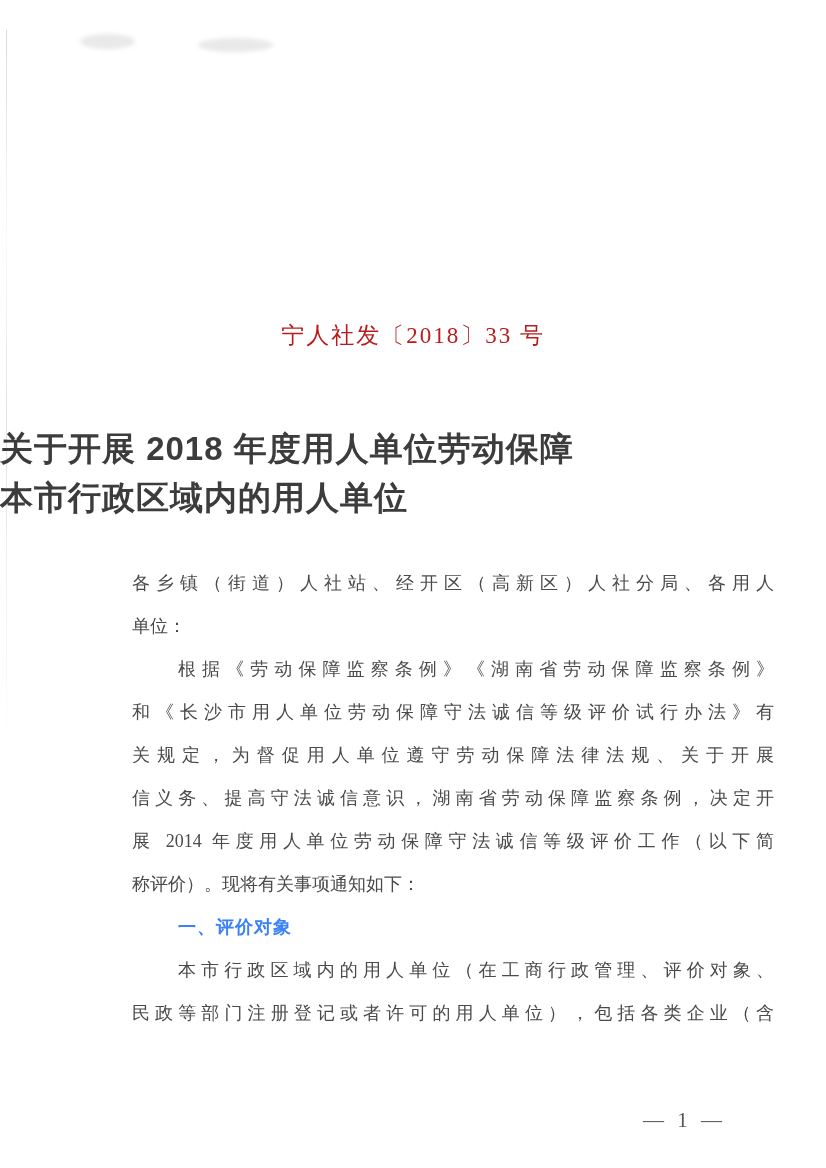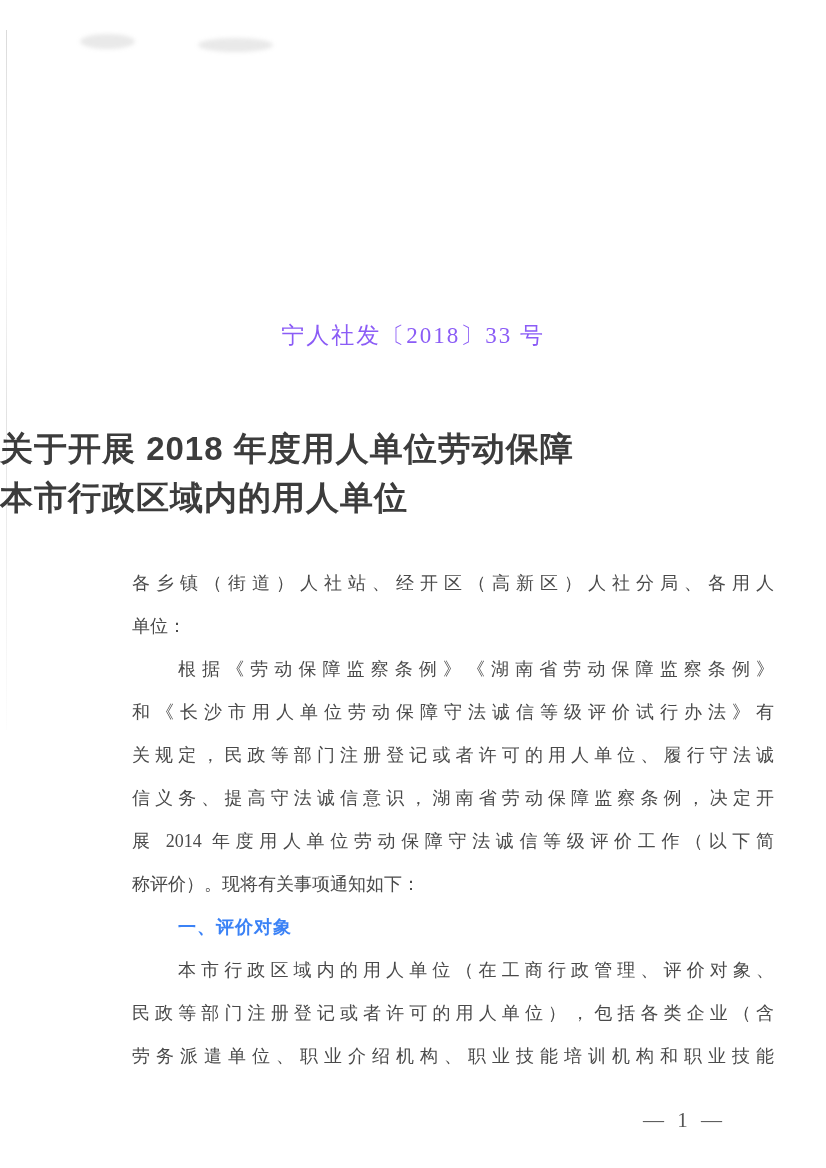--- a/index.html
+++ b/index.html
@@ -40,21 +40,21 @@
   .smudge.b { left: 198px; top: 38px; width: 75px; height: 14px; }
 
   .doc-number {
     position: absolute;
     left: 0;
     top: 320px;
     width: 100%;
     text-align: center;
     font-size: 23px;
     letter-spacing: 2px;
-    color: #8b5cf6;
+    color: #b91c1c;
   }
   .title {
     position: absolute;
     left: 0;
     top: 424px;
     width: 100%;
     text-align: left;
     font-family: "Liberation Sans", "DejaVu Sans", sans-serif;
     font-weight: bold;
     font-size: 33px;
@@ -113,25 +113,24 @@
   <div class="title">
     <div>关于开展 2018 年度用人单位劳动保障</div>
     <div>本市行政区域内的用人单位</div>
   </div>
 
   <div class="body-text">
     <div class="line full">各乡镇（街道）人社站、经开区（高新区）人社分局、各用人</div>
     <div class="line">单位：</div>
     <div class="line indent full">根据《劳动保障监察条例》《湖南省劳动保障监察条例》</div>
     <div class="line full">和《长沙市用人单位劳动保障守法诚信等级评价试行办法》有</div>
-    <div class="line full">关规定，民政等部门注册登记或者许可的用人单位、履行守法诚</div>
+    <div class="line full">关规定，为督促用人单位遵守劳动保障法律法规、关于开展</div>
     <div class="line full">信义务、提高守法诚信意识，湖南省劳动保障监察条例，决定开</div>
     <div class="line full">展 2014 年度用人单位劳动保障守法诚信等级评价工作（以下简</div>
     <div class="line">称评价）。现将有关事项通知如下：</div>
     <div class="line indent heading">一、评价对象</div>
     <div class="line indent full">本市行政区域内的用人单位（在工商行政管理、评价对象、</div>
     <div class="line full">民政等部门注册登记或者许可的用人单位），包括各类企业（含</div>
-    <div class="line full">劳务派遣单位、职业介绍机构、职业技能培训机构和职业技能</div>
   </div>
 
   <div class="page-number">— 1 —</div>
 
 </div>
 
 </body></html>

